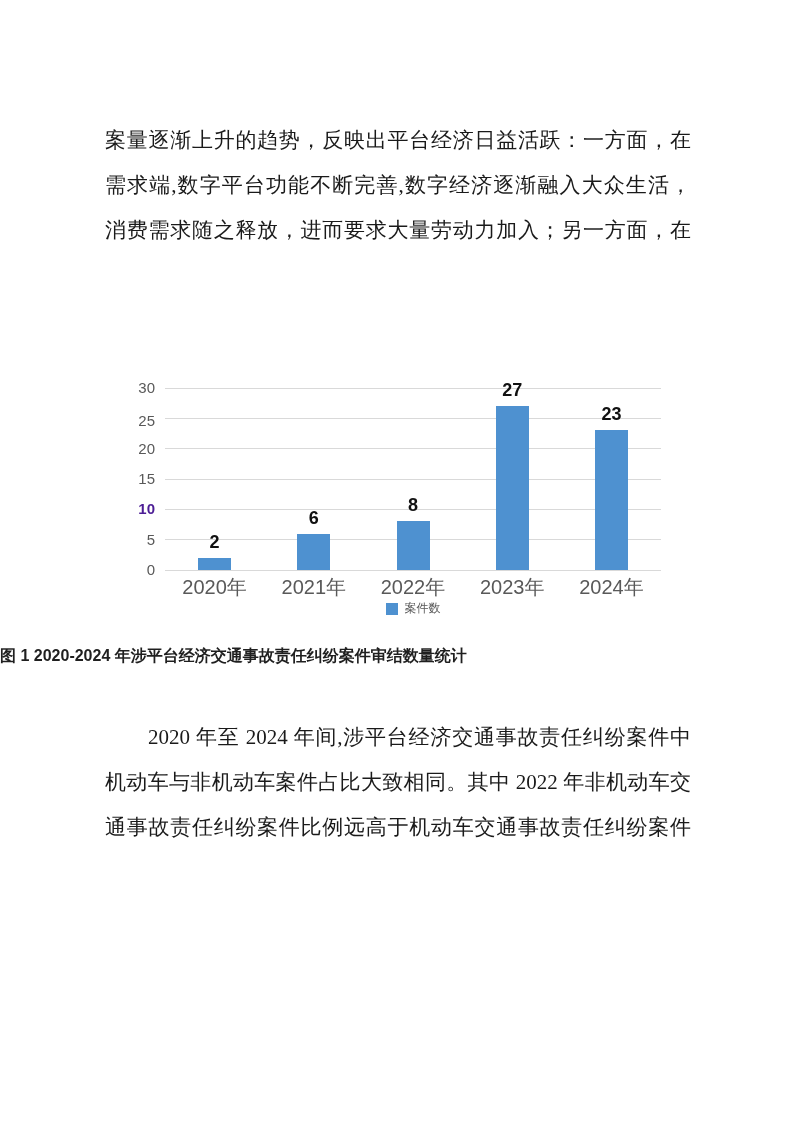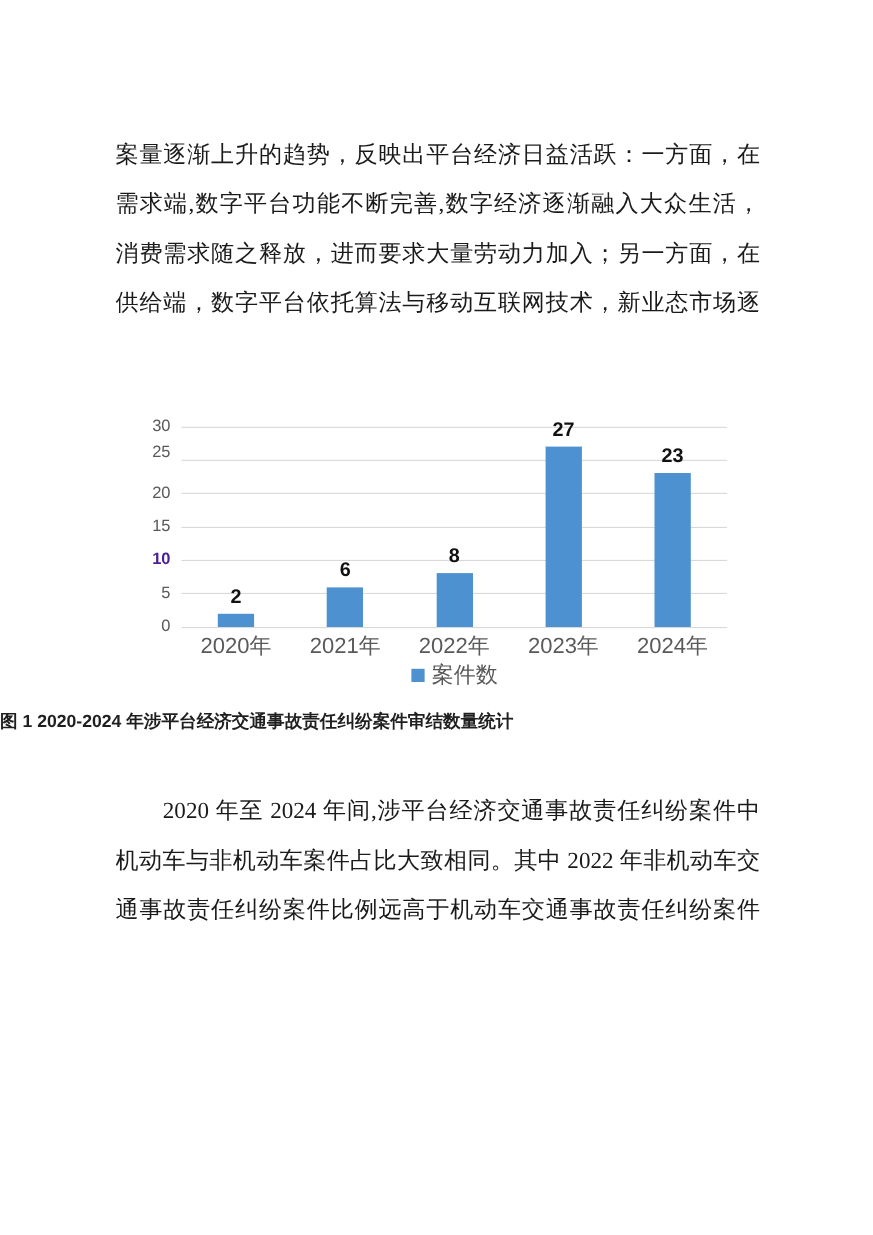--- a/index.html
+++ b/index.html
@@ -34,52 +34,51 @@
   .chart-x-axis { position:absolute; left:50px; top:202px; width:496px; height:22px; }
   .xtick {
     position:absolute; top:0; text-align:center;
     font-family:"Liberation Sans", sans-serif; font-size:20px; color:#595959;
   }
   .legend {
     position:absolute; left:50px; top:228px; width:496px;
     display:flex; align-items:center; justify-content:center; gap:7px;
   }
   .legend-swatch { width:12px; height:12px; }
-  .legend-label { font-family:"Liberation Sans", sans-serif; font-size:20px; color:#595959; }
+  .legend-label { font-family:"Liberation Sans", sans-serif; font-size:12px; color:#595959; }
 
   .caption {
     position:absolute; left:0; top:646px; width:794px; text-align:left;
     font-family:Liberation Sans, sans-serif; font-size:16px; font-weight:bold; color:#1f1f1f;
   }
 
   .page-number {
     position:absolute; left:0; top:1020px; width:794px; text-align:center;
     font-size:15px; color:#222222;
   }
 </style>
 </head>
 <body>
 
 <div class="page">
 
   <div class="para" style="top:118px;">
     <div class="para-line">案量逐渐上升的趋势，反映出平台经济日益活跃：一方面，在</div>
     <div class="para-line">需求端,数字平台功能不断完善,数字经济逐渐融入大众生活，</div>
     <div class="para-line">消费需求随之释放，进而要求大量劳动力加入；另一方面，在</div>
-    <div class="para-line">供给端，数字平台依托算法与移动互联网技术，新业态市场逐</div>
   </div>
 
   <div class="figure">
     <div class="chart-y-axis">
         <div class="ytick" style="top: 173px; color: rgb(89, 89, 89);">0</div>
         <div class="ytick" style="top: 142.667px; color: rgb(89, 89, 89);">5</div>
         <div class="ytick" style="top: 112px; color: #4c1d95; font-weight: bold;">10</div>
         <div class="ytick" style="top: 82px; color: rgb(89, 89, 89);">15</div>
         <div class="ytick" style="top: 51.6667px; color: rgb(89, 89, 89);">20</div>
-        <div class="ytick" style="top: 14px; color: rgb(89, 89, 89);">25</div>
+        <div class="ytick" style="top: 24px; color: rgb(89, 89, 89);">25</div>
         <div class="ytick" style="top: -9px; color: rgb(89, 89, 89);">30</div>
       </div>
     <div class="chart-plot-area">
         <div class="gridline" style="top: 181.5px; background: rgb(217, 217, 217);"></div>
         <div class="gridline" style="top: 151.167px; background: rgb(217, 217, 217);"></div>
         <div class="gridline" style="top: 120.833px; background: rgb(217, 217, 217);"></div>
         <div class="gridline" style="top: 90.5px; background: rgb(217, 217, 217);"></div>
         <div class="gridline" style="top: 60.1667px; background: rgb(217, 217, 217);"></div>
         <div class="gridline" style="top: 29.8333px; background: rgb(217, 217, 217);"></div>
         <div class="gridline" style="top: -0.5px; background: rgb(217, 217, 217);"></div>

